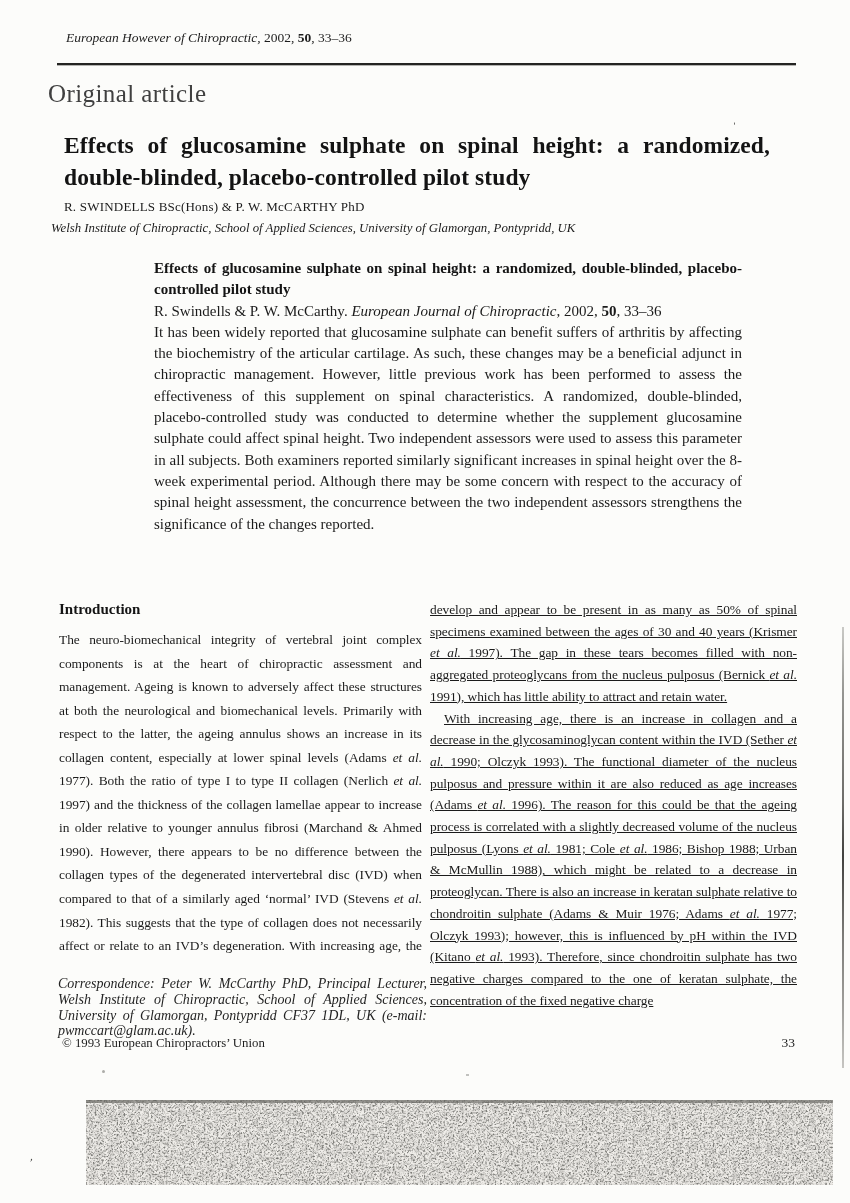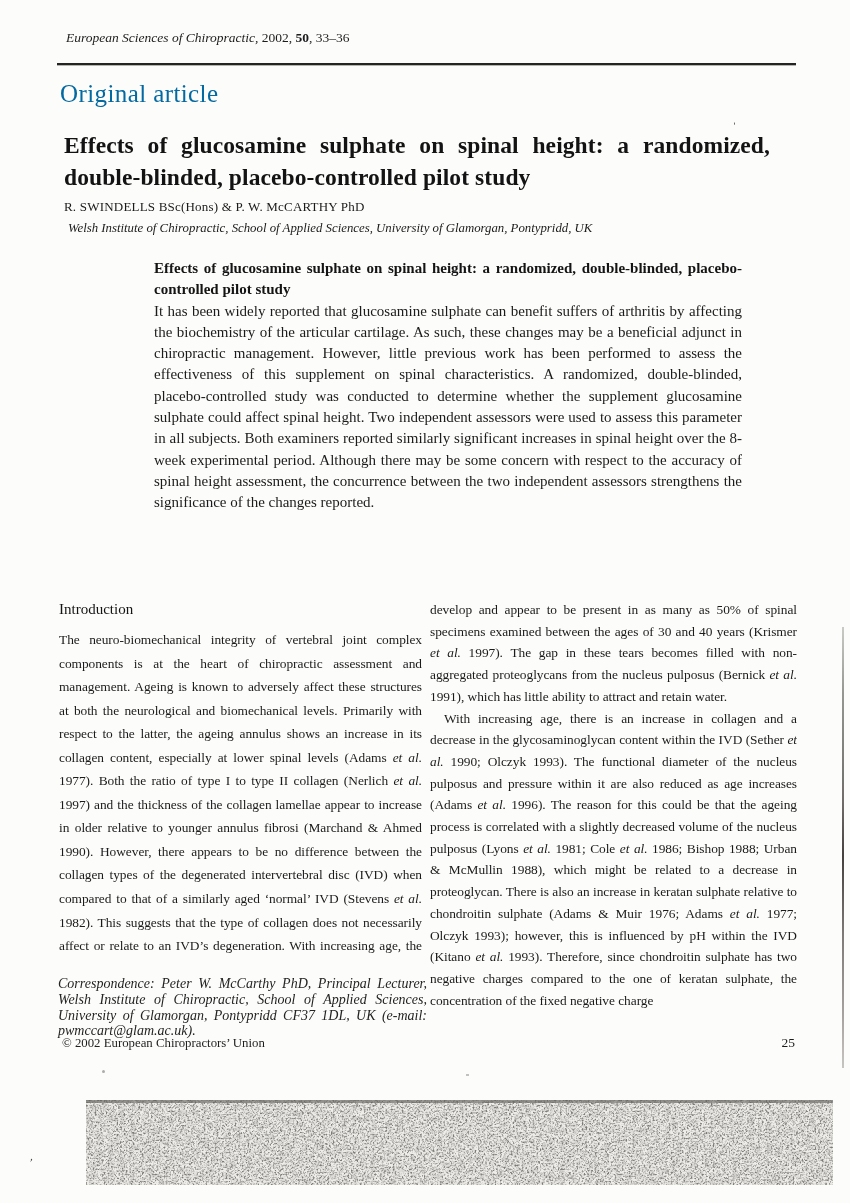--- a/index.html
+++ b/index.html
@@ -10,35 +10,35 @@
     font-family:"Liberation Serif","DejaVu Serif",serif;
   }
   .abs { position:absolute; }
   .italic { font-style:italic; }
   .bold { font-weight:bold; }
 
   .journal-line { left:66px; top:30px; font-size:13.5px; color:#1d1d1d; }
   .header-rule  { left:57px; top:63px; width:739px; height:2.4px; background:#242422;
                   box-shadow:0 0.5px 0 #6a6a66; }
 
-  .section-label { left:60px; top:80px; font-size:25px; letter-spacing:0.4px; color:#0369a1; }
+  .section-label { left:48px; top:80px; font-size:25px; letter-spacing:0.4px; color:#404040; }
 
   .article-title { left:64px; top:130px; width:706px; font-size:23.5px; font-weight:bold;
                    line-height:31.5px; letter-spacing:0.1px; color:#131313; text-align:justify; }
   .authors-line  { left:64px; top:199px; font-size:13px; letter-spacing:0.2px; }
-  .affiliation-line { left:68px; top:221px; font-size:12.8px; }
+  .affiliation-line { left:51px; top:221px; font-size:12.8px; }
 
   .abstract-block { left:154px; top:258px; width:588px; font-size:15px; line-height:21.3px; }
   .abstract-heading { font-weight:bold; text-align:justify; color:#141414; }
   .abstract-citation { white-space:nowrap; }
   .abstract-body { text-align:justify; }
 
   .col-left  { left:59px;  top:601px; width:363px; }
-  .col-right { left:430px; top:599px; width:367px; height:438px; overflow:hidden; }
-  .intro-heading { font-size:15px; font-weight:normal; color:#141414; margin-bottom:10px; }
+  .col-right { left:430px; top:599px; width:367px; height:438px; overflow:hidden;text-decoration:underline; }
+  .intro-heading { font-size:15px; font-weight:bold; color:#141414; margin-bottom:10px; }
   .body-par { font-size:13.4px; line-height:23.55px; text-align:justify;
               letter-spacing:-0.05px; }
   .col-left .body-par { height:334px; overflow:hidden; }
   .col-right .body-par { line-height:21.7px; }
   .indent-par { text-indent:14px; }
 
   .correspondence-note { left:58px; top:976px; width:369px; font-size:14px;
                          line-height:15.8px; font-style:italic; text-align:justify; color:#242424; }
 
   .copyright-line { left:62px; top:1036px; font-size:12.8px; color:#1e1e1e; }
@@ -56,49 +56,52 @@
   .mark { color:#3a3a38; font-size:10px; }
   .mark-title-tick { left:734px; top:120px; transform:rotate(-18deg); }
   .mark-dot-a { left:102px; top:1070px; width:3px; height:3px; background:#8a8a86; border-radius:50%; opacity:0.7; }
   .mark-dot-b { left:466px; top:1074px; width:3px; height:2px; background:#9a9a96; opacity:0.6; }
   .mark-corner-tick { left:29px; top:1156px; transform:rotate(14deg); font-size:11px; color:#4a4a48; }
 </style>
 </head>
 <body>
 
 <div class="abs journal-line">
-  <span class="italic">European Sciences of Chiropractic,</span><span> 2002, </span><span class="bold">50</span><span>, 33–36</span>
+  <span class="italic">European However of Chiropractic,</span><span> 2002, </span><span class="bold">50</span><span>, 33–36</span>
 </div>
 <div class="abs header-rule"></div>
 
 <div class="abs section-label">Original article</div>
 
 <div class="abs article-title">Effects of glucosamine sulphate on spinal height: a randomized, double-blinded, placebo-controlled pilot study</div>
 <div class="abs authors-line">R. SWINDELLS BSc(Hons) &amp; P. W. McCARTHY PhD</div>
 <div class="abs affiliation-line italic">Welsh Institute of Chiropractic, School of Applied Sciences, University of Glamorgan, Pontypridd, UK</div>
 
 <div class="abs abstract-block">
   <div class="abstract-heading">Effects of glucosamine sulphate on spinal height: a randomized, double-blinded, placebo-controlled pilot study</div>
+  <div class="abstract-citation">
+    <span>R. Swindells &amp; P. W. McCarthy. </span><span class="italic">European Journal of Chiropractic</span><span>, 2002, </span><span class="bold">50</span><span>, 33–36</span>
+  </div>
   <div class="abstract-body">It has been widely reported that glucosamine sulphate can benefit suffers of arthritis by affecting the biochemistry of the articular cartilage. As such, these changes may be a beneficial adjunct in chiropractic management. However, little previous work has been performed to assess the effectiveness of this supplement on spinal characteristics. A randomized, double-blinded, placebo-controlled study was conducted to determine whether the supplement glucosamine sulphate could affect spinal height. Two independent assessors were used to assess this parameter in all subjects. Both examiners reported similarly significant increases in spinal height over the 8-week experimental period. Although there may be some concern with respect to the accuracy of spinal height assessment, the concurrence between the two independent assessors strengthens the significance of the changes reported.</div>
 </div>
 
 <div class="abs col-left">
   <div class="intro-heading">Introduction</div>
   <div class="body-par">The neuro-biomechanical integrity of vertebral joint complex components is at the heart of chiropractic assessment and management. Ageing is known to adversely affect these structures at both the neurological and biomechanical levels. Primarily with respect to the latter, the ageing annulus shows an increase in its collagen content, especially at lower spinal levels (Adams <i>et al.</i> 1977). Both the ratio of type I to type II collagen (Nerlich <i>et al.</i> 1997) and the thickness of the collagen lamellae appear to increase in older relative to younger annulus fibrosi (Marchand &amp; Ahmed 1990). However, there appears to be no difference between the collagen types of the degenerated intervertebral disc (IVD) when compared to that of a similarly aged ‘normal’ IVD (Stevens <i>et al.</i> 1982). This suggests that the type of collagen does not necessarily affect or relate to an IVD’s degeneration. With increasing age, the lamellae of the annulus fibrosus become frayed and split (Bernick <i>et al.</i> 1991). Radial tears</div>
 </div>
 
 <div class="abs col-right">
   <div class="body-par">develop and appear to be present in as many as 50% of spinal specimens examined between the ages of 30 and 40 years (Krismer <i>et al.</i> 1997). The gap in these tears becomes filled with non-aggregated proteoglycans from the nucleus pulposus (Bernick <i>et al.</i> 1991), which has little ability to attract and retain water.</div>
   <div class="body-par indent-par">With increasing age, there is an increase in collagen and a decrease in the glycosaminoglycan content within the IVD (Sether <i>et al.</i> 1990; Olczyk 1993). The functional diameter of the nucleus pulposus and pressure within it are also reduced as age increases (Adams <i>et al.</i> 1996). The reason for this could be that the ageing process is correlated with a slightly decreased volume of the nucleus pulposus (Lyons <i>et al.</i> 1981; Cole <i>et al.</i> 1986; Bishop 1988; Urban &amp; McMullin 1988), which might be related to a decrease in proteoglycan. There is also an increase in keratan sulphate relative to chondroitin sulphate (Adams &amp; Muir 1976; Adams <i>et al.</i> 1977; Olczyk 1993); however, this is influenced by pH within the IVD (Kitano <i>et al.</i> 1993). Therefore, since chondroitin sulphate has two negative charges compared to the one of keratan sulphate, the concentration of the fixed negative charge</div>
 </div>
 
 <div class="abs correspondence-note">Correspondence: Peter W. McCarthy PhD, Principal Lecturer, Welsh Institute of Chiropractic, School of Applied Sciences, University of Glamorgan, Pontypridd CF37 1DL, UK (e-mail: pwmccart@glam.ac.uk).</div>
 
-<div class="abs copyright-line">© 2002 European Chiropractors’ Union</div>
-<div class="abs page-number">25</div>
+<div class="abs copyright-line">© 1993 European Chiropractors’ Union</div>
+<div class="abs page-number">33</div>
 
 <div class="abs noise-band">
   <div class="edge-top"></div>
   <svg width="747" height="85" xmlns="http://www.w3.org/2000/svg">
     <filter id="speck-fine" x="0" y="0" width="100%" height="100%">
       <feTurbulence type="fractalNoise" baseFrequency="0.55" numOctaves="3" seed="7" stitchTiles="stitch"></feTurbulence>
       <feColorMatrix type="matrix" values="0 0 0 0 0.12  0 0 0 0 0.12  0 0 0 0 0.11  1.8 1.8 1.8 0 -2.55"></feColorMatrix>
     </filter>
     <filter id="speck-coarse" x="0" y="0" width="100%" height="100%">
       <feTurbulence type="fractalNoise" baseFrequency="0.18" numOctaves="2" seed="3" stitchTiles="stitch"></feTurbulence>

